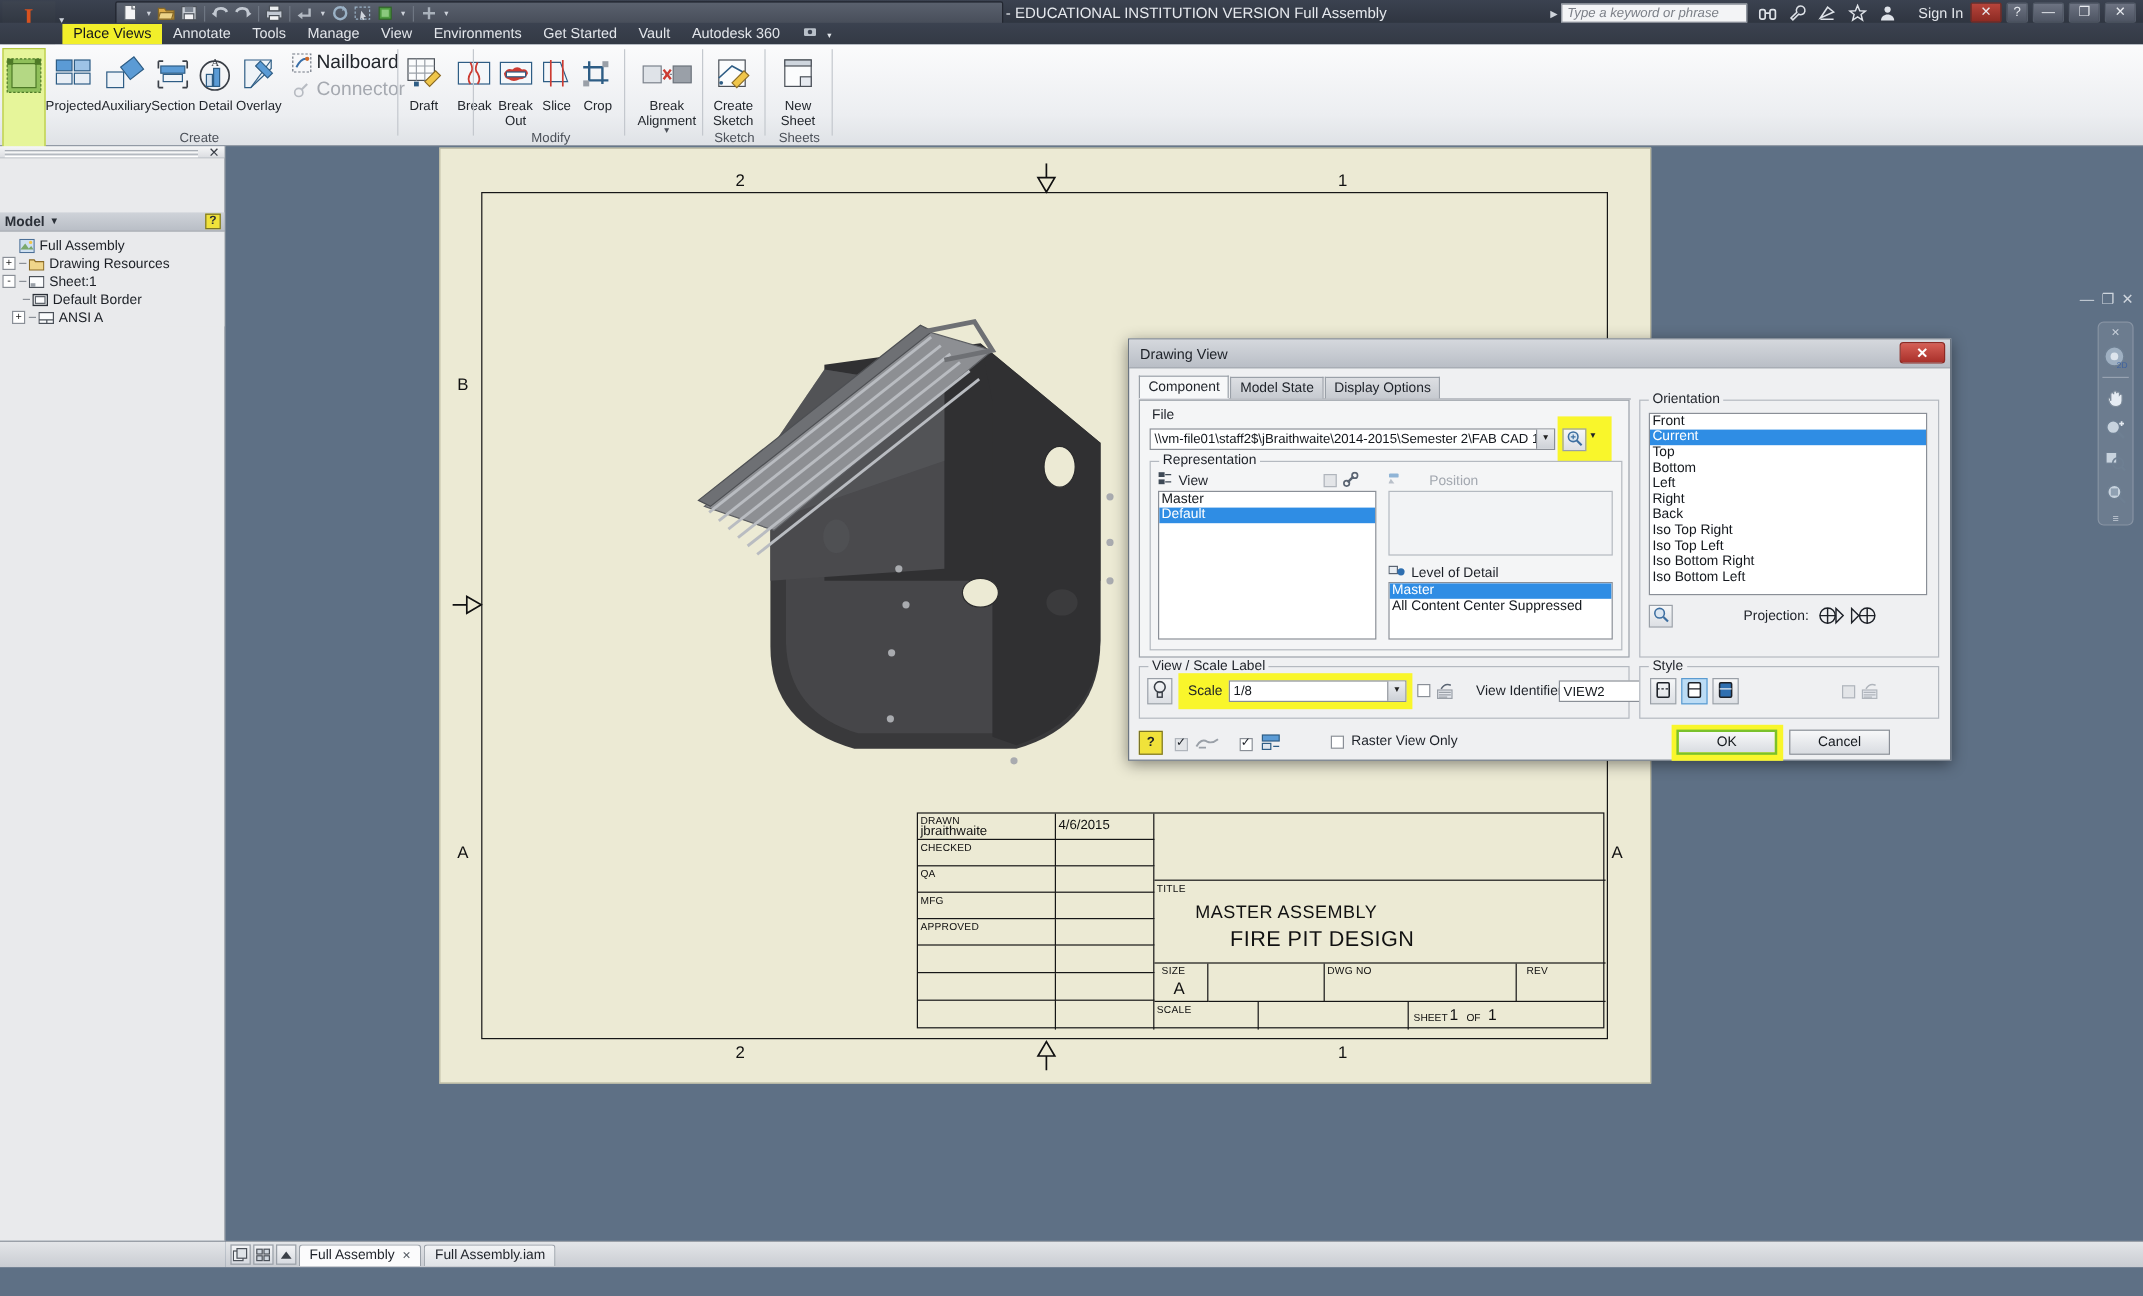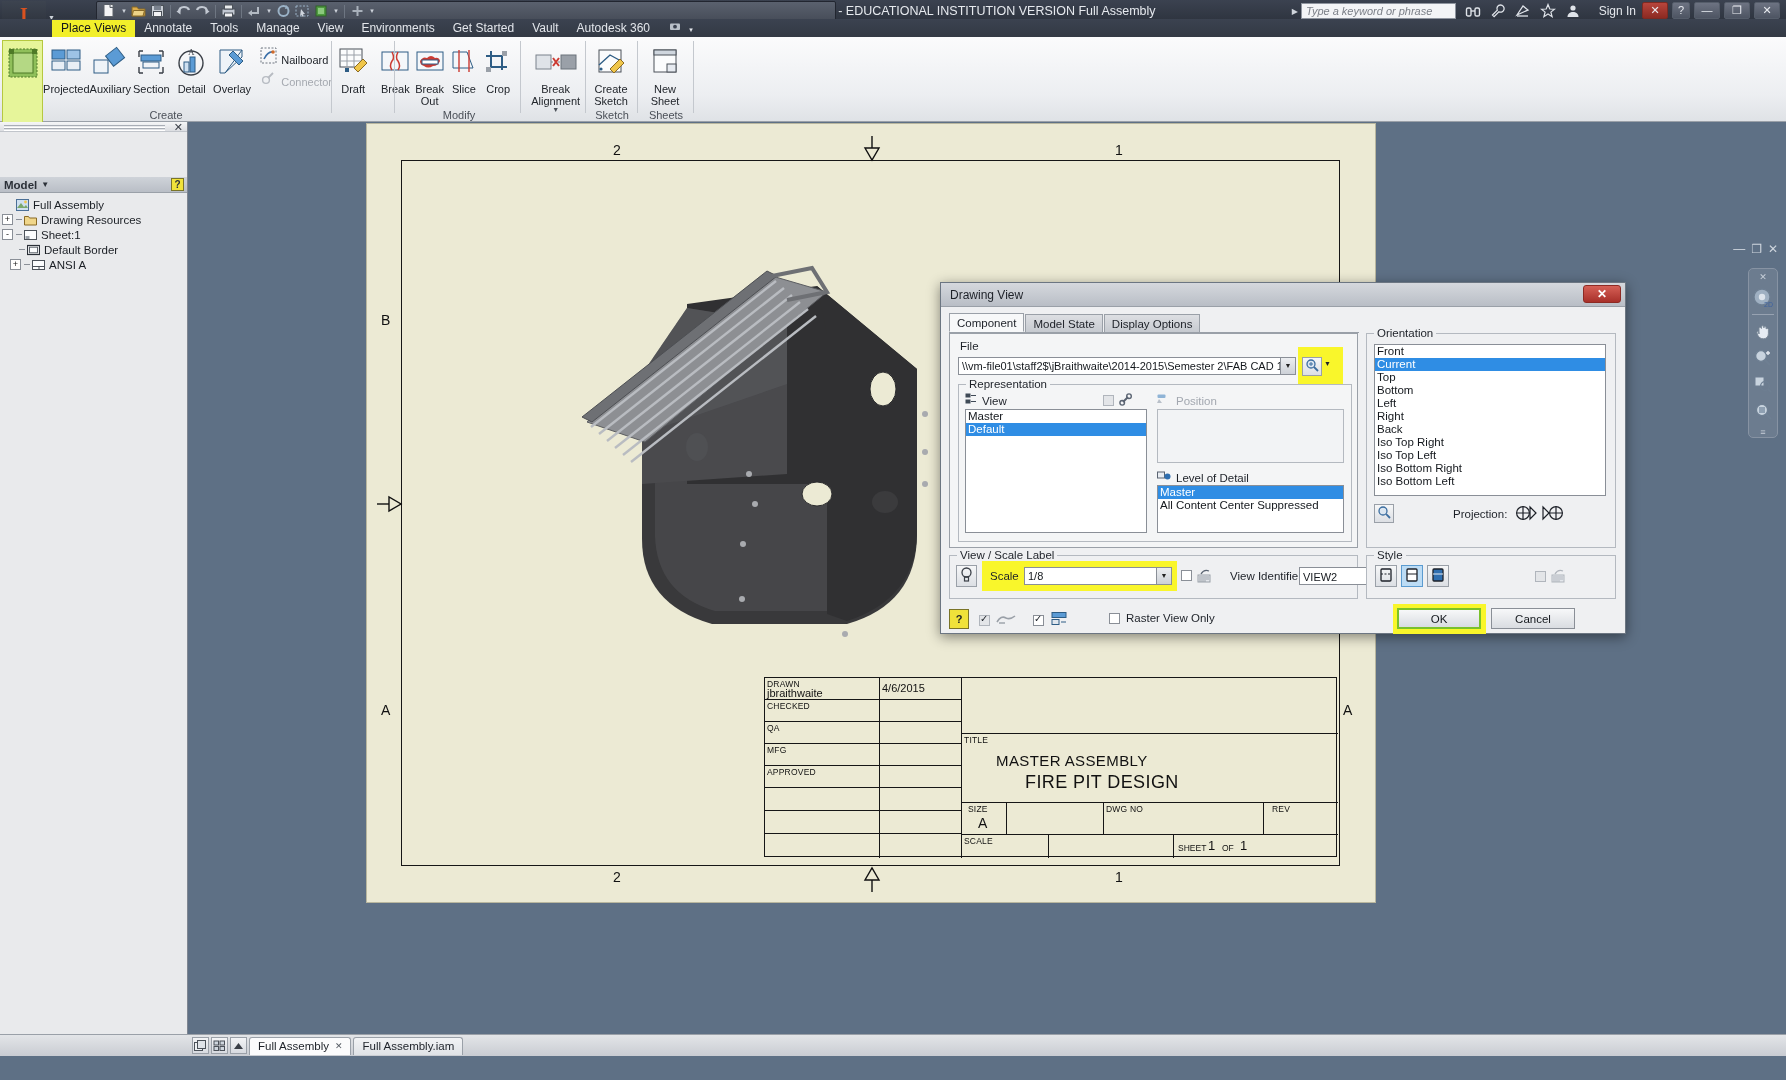--- a/index.html
+++ b/index.html
@@ -85,21 +85,21 @@
     font-size: 11px; color: #4b5058;
   }
   .gsep { position: absolute; top: 4px; width: 1px; height: 72px; background: #c4c8ce; }
   .bigbtn {
     width: 62px; display: flex; flex-direction: column; align-items: center;
     font-size: 11px; color: #22262c; padding-top: 3px;
   }
   .bigbtn.sel { background: #e6f59a; border: 1px solid #b6c840; }
   .bigbtn .bi { height: 38px; display: flex; align-items: center; justify-content: center; }
   .bigbtn .bl { text-align: center; line-height: 12px; margin-top: 2px; }
-  .smallbtn { display: flex; align-items: flex-end; gap: 4px; font-size: 11px; color: #22262c; height: 22px; padding-left:2px;}
+  .smallbtn { display: flex; align-items: flex-start; gap: 4px; font-size: 16px; color: #22262c; height: 22px; padding-left:2px;}
   .smallbtn.dis { color: #a5a9b0; }
   .smallcol { display: flex; flex-direction: column; padding-top: 4px; }
   .dropcaret { font-size: 7px; color: #4b5058; text-align: center; margin-top: -1px; }
 
   
   .browser {
     position: absolute; left: 0; top: 122px; width: 188px; height: 912px;
     background: #e9eaec; border-right: 1px solid #7f8691;
   }
   .br-grip { height: 10px; background: linear-gradient(#f5f6f7,#dcdee2); position: relative;
@@ -899,21 +899,21 @@
                 <path d="M4 9 L9 4" stroke="#5a6472" stroke-width="2"></path>
                 <circle cx="3.2" cy="9.8" r="2.3" fill="none" stroke="#5a6472" stroke-width="1.4"></circle>
                 <circle cx="10" cy="3.2" r="2.3" fill="none" stroke="#5a6472" stroke-width="1.4"></circle>
               </svg>
           </span>
           <div class="listbox" style="position:absolute; left:6px; top:24px; width:182px; height:124px;">
             <div class="li">Master</div>
             <div class="li sel">Default</div>
           </div>
 
-          <div style="position:absolute; left:198px; top:8px; display:flex; align-items:center; gap:5px;">
+          <div style="position:absolute; left:198px; top:8px; display:flex; align-items:center; gap:20px;">
             <span>
               <svg width="14" height="12" viewBox="0 0 14 12">
                   <rect x="0.5" y="1.5" width="8" height="3.5" rx="1" fill="#8fb4d6"></rect>
                   <path d="M2 6 l3 4 h-5z" fill="#b9c0c9"></path>
                 </svg>
             </span>
             <span class="lbl dis">Position</span>
           </div>
           <div class="listbox" style="position:absolute; left:198px; top:24px; width:187px; height:54px; background:#f2f3f5; border-color:#b4b9c0;"></div>
 

